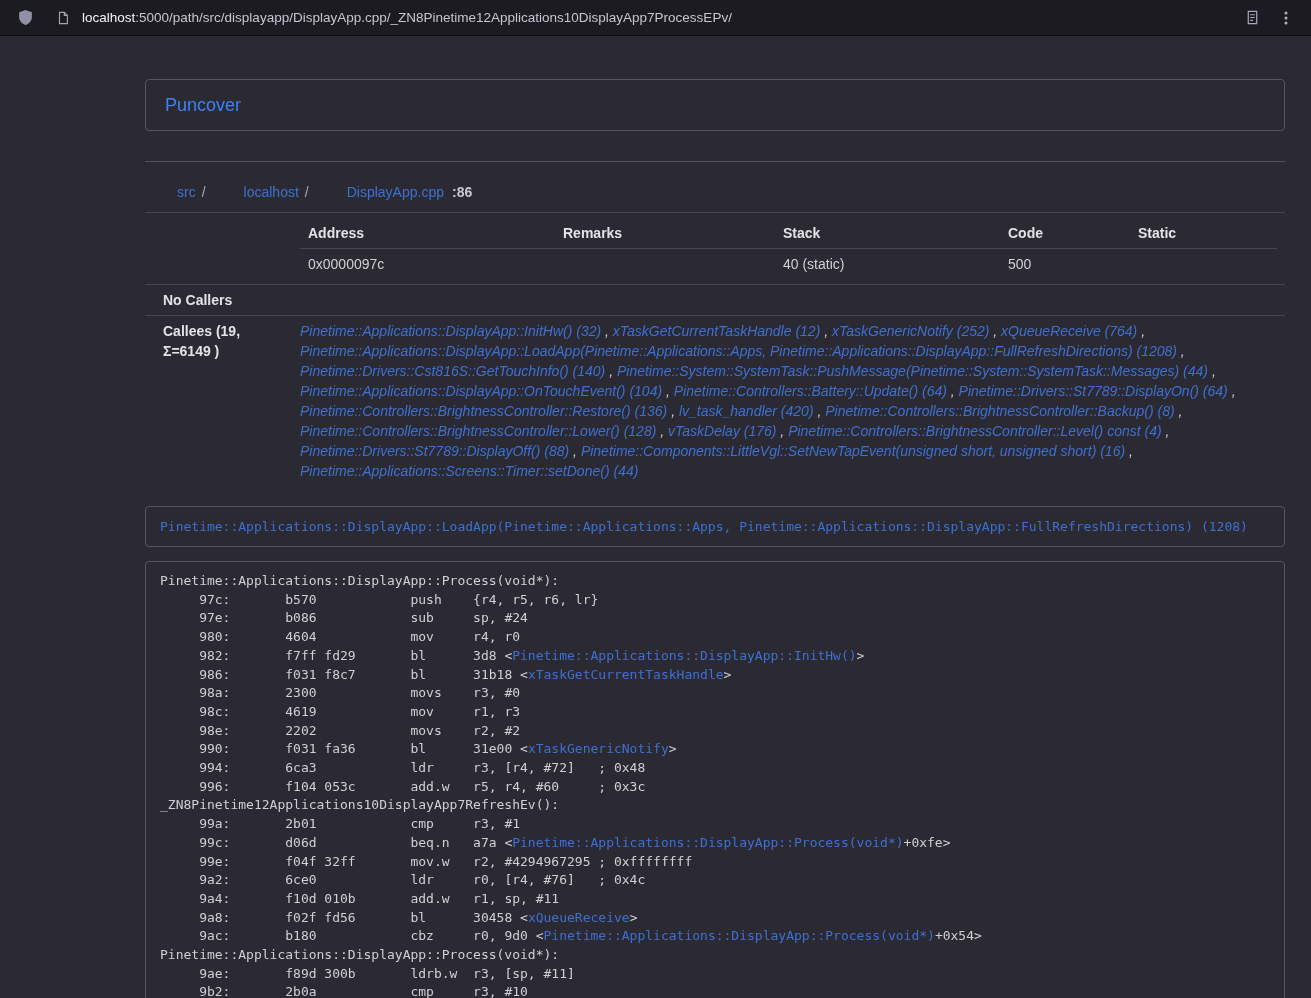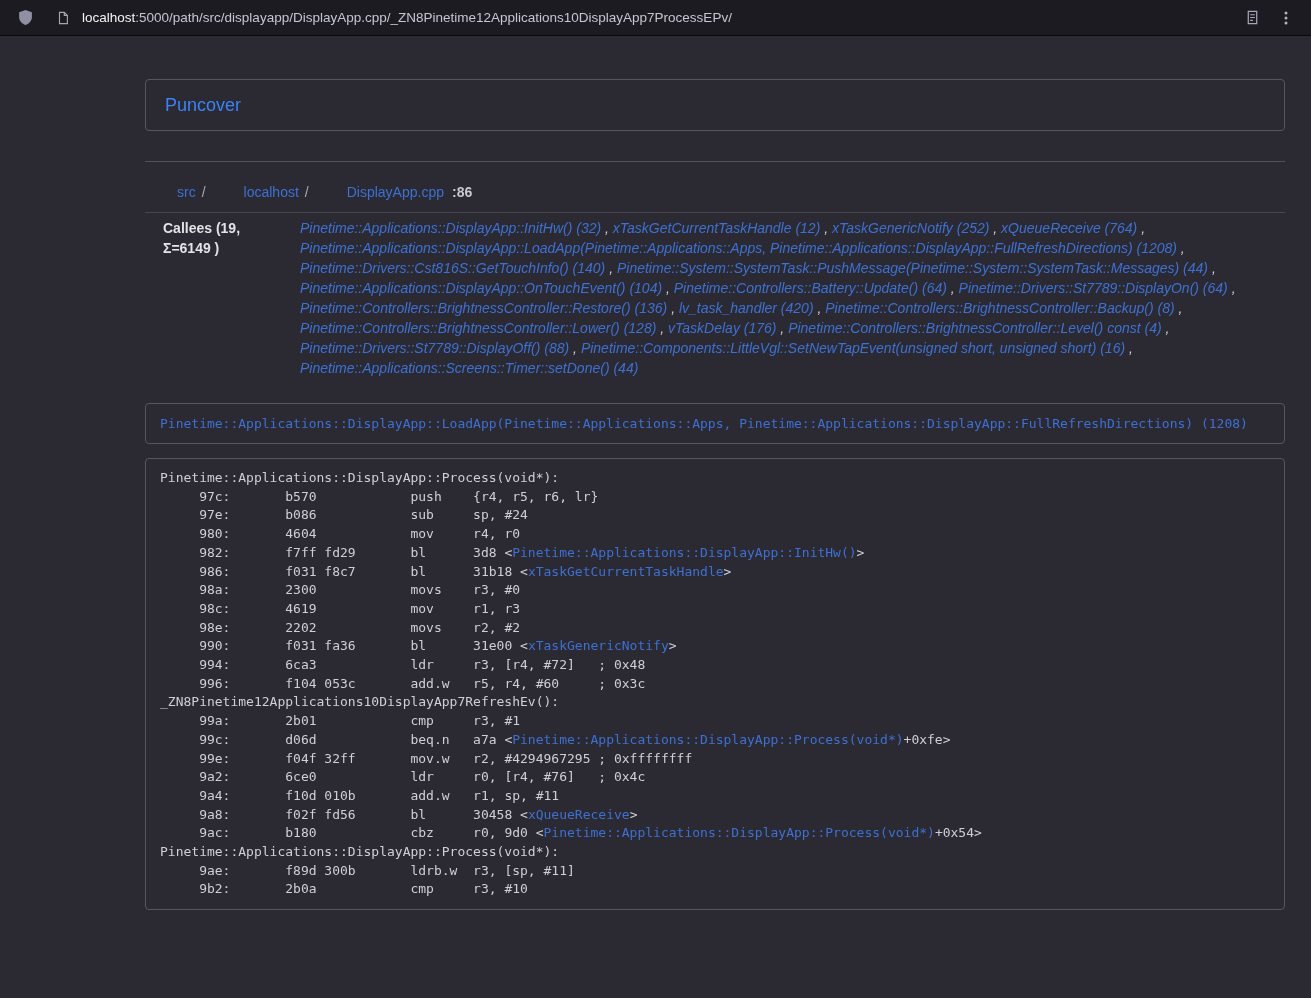--- a/index.html
+++ b/index.html
@@ -102,20 +102,49 @@
 
     <hr class="rule">
 
     <nav class="breadcrumb">
       <a href="#" class="lnk crumb">src</a><span class="sep">/</span><a href="#" class="lnk crumb">localhost</a><span class="sep">/</span><a href="#" class="lnk crumb">DisplayApp.cpp</a><span class="line-no">:86</span>
     </nav>
 
     <table class="func-table">
       <tbody>
         <tr>
+          <th class="rowlabel noborder"></th>
+          <td class="rowcontent nopad">
+            <table class="inner-table">
+              <thead>
+                <tr>
+                  <th>Address</th>
+                  <th>Remarks</th>
+                  <th>Stack</th>
+                  <th>Code</th>
+                  <th>Static</th>
+                </tr>
+              </thead>
+              <tbody>
+                <tr>
+                  <td>0x0000097c</td>
+                  <td></td>
+                  <td>40 (static)</td>
+                  <td>500</td>
+                  <td></td>
+                </tr>
+              </tbody>
+            </table>
+          </td>
+        </tr>
+        <tr>
+          <th class="rowlabel">No Callers</th>
+          <td class="rowcontent"></td>
+        </tr>
+        <tr>
           <th class="rowlabel">Callees (19, Σ=6149 )</th>
           <td class="rowcontent callees"><a href="#" class="lnk">Pinetime::Applications::DisplayApp::InitHw() (32)</a> , <a href="#" class="lnk">xTaskGetCurrentTaskHandle (12)</a> , <a href="#" class="lnk">xTaskGenericNotify (252)</a> , <a href="#" class="lnk">xQueueReceive (764)</a> , <a href="#" class="lnk">Pinetime::Applications::DisplayApp::LoadApp(Pinetime::Applications::Apps, Pinetime::Applications::DisplayApp::FullRefreshDirections) (1208)</a> , <a href="#" class="lnk">Pinetime::Drivers::Cst816S::GetTouchInfo() (140)</a> , <a href="#" class="lnk">Pinetime::System::SystemTask::PushMessage(Pinetime::System::SystemTask::Messages) (44)</a> , <a href="#" class="lnk">Pinetime::Applications::DisplayApp::OnTouchEvent() (104)</a> , <a href="#" class="lnk">Pinetime::Controllers::Battery::Update() (64)</a> , <a href="#" class="lnk">Pinetime::Drivers::St7789::DisplayOn() (64)</a> , <a href="#" class="lnk">Pinetime::Controllers::BrightnessController::Restore() (136)</a> , <a href="#" class="lnk">lv_task_handler (420)</a> , <a href="#" class="lnk">Pinetime::Controllers::BrightnessController::Backup() (8)</a> , <a href="#" class="lnk">Pinetime::Controllers::BrightnessController::Lower() (128)</a> , <a href="#" class="lnk">vTaskDelay (176)</a> , <a href="#" class="lnk">Pinetime::Controllers::BrightnessController::Level() const (4)</a> , <a href="#" class="lnk">Pinetime::Drivers::St7789::DisplayOff() (88)</a> , <a href="#" class="lnk">Pinetime::Components::LittleVgl::SetNewTapEvent(unsigned short, unsigned short) (16)</a> , <a href="#" class="lnk">Pinetime::Applications::Screens::Timer::setDone() (44)</a></td>
         </tr>
       </tbody>
     </table>
 
     <section class="code-panel heading-panel">
       <a href="#" class="lnk mono">Pinetime::Applications::DisplayApp::LoadApp(Pinetime::Applications::Apps, Pinetime::Applications::DisplayApp::FullRefreshDirections) (1208)</a>
     </section>
 

